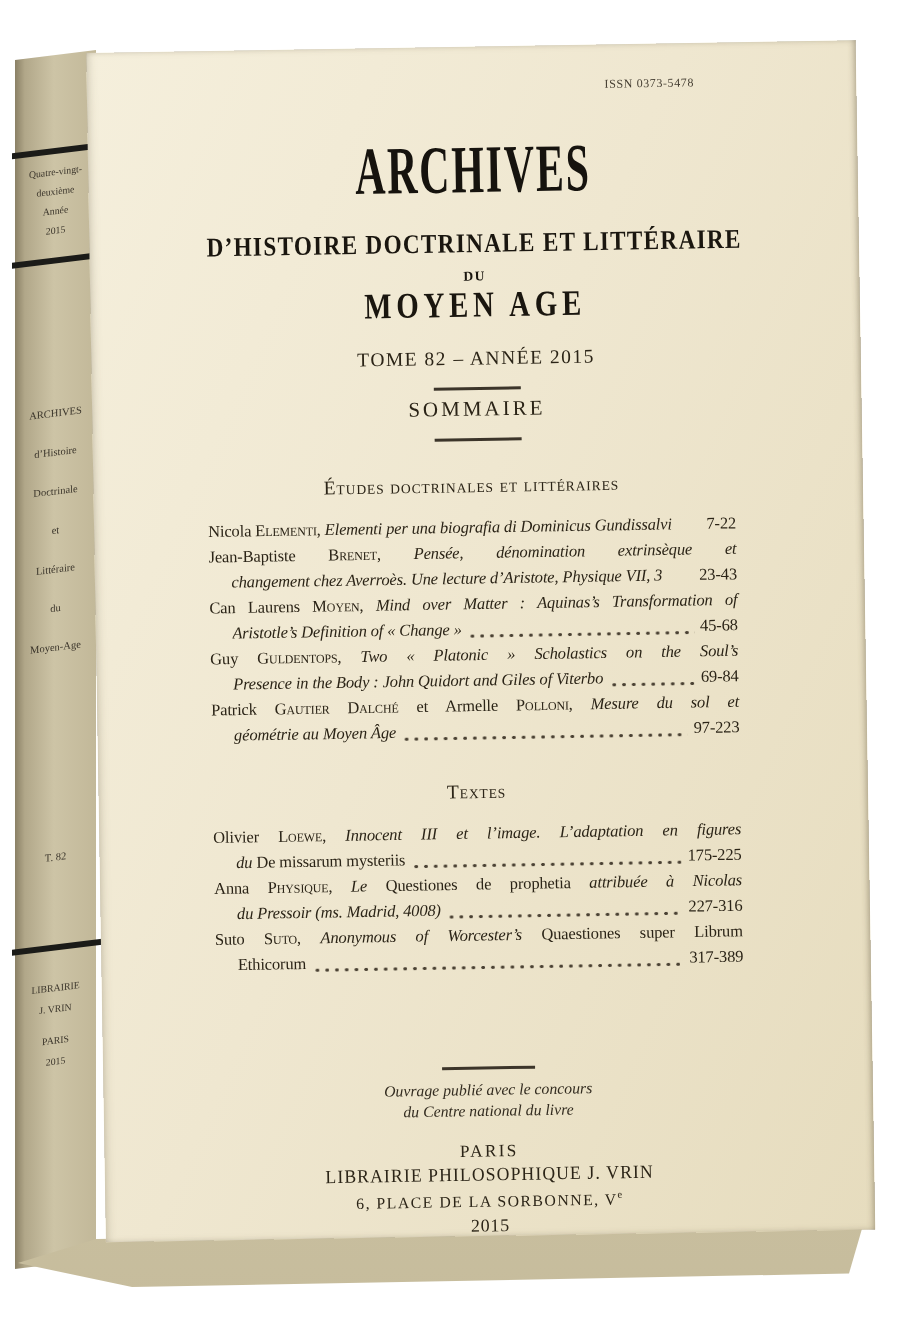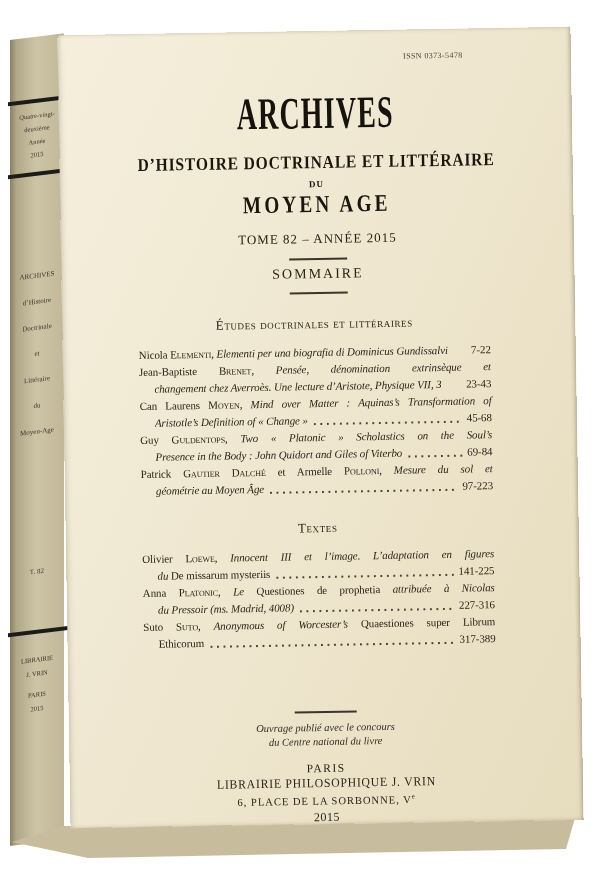--- a/index.html
+++ b/index.html
@@ -161,25 +161,25 @@
             <span class="leader"></span>
             <span class="pages">97-223</span>
           </div>
         </div>
         <div class="toc-heading second">Textes</div>
         <div class="entry">
           <div class="line jlast"><span class="txt"><span>Olivier </span><span class="sc">Loewe</span><span>, </span><span class="it">Innocent III et l’image. L’adaptation en figures</span></span></div>
           <div class="line cont last">
             <span class="txt"><span class="it">du </span><span>De missarum mysteriis</span></span>
             <span class="leader"></span>
-            <span class="pages">141-225</span>
-          </div>
-        </div>
-        <div class="entry">
-          <div class="line jlast"><span class="txt"><span>Anna </span><span class="sc">Platonic</span><span>, </span><span class="it">Le </span><span>Questiones de prophetia</span><span class="it"> attribuée à Nicolas</span></span></div>
+            <span class="pages">175-225</span>
+          </div>
+        </div>
+        <div class="entry">
+          <div class="line jlast"><span class="txt"><span>Anna </span><span class="sc">Physique</span><span>, </span><span class="it">Le </span><span>Questiones de prophetia</span><span class="it"> attribuée à Nicolas</span></span></div>
           <div class="line cont last">
             <span class="txt"><span class="it">du Pressoir (ms. Madrid, 4008)</span></span>
             <span class="leader"></span>
             <span class="pages">227-316</span>
           </div>
         </div>
         <div class="entry">
           <div class="line jlast"><span class="txt"><span>Suto </span><span class="sc">Suto</span><span>, </span><span class="it">Anonymous of Worcester’s</span><span> Quaestiones super Librum</span></span></div>
           <div class="line cont last">
             <span class="txt"><span>Ethicorum</span></span>

